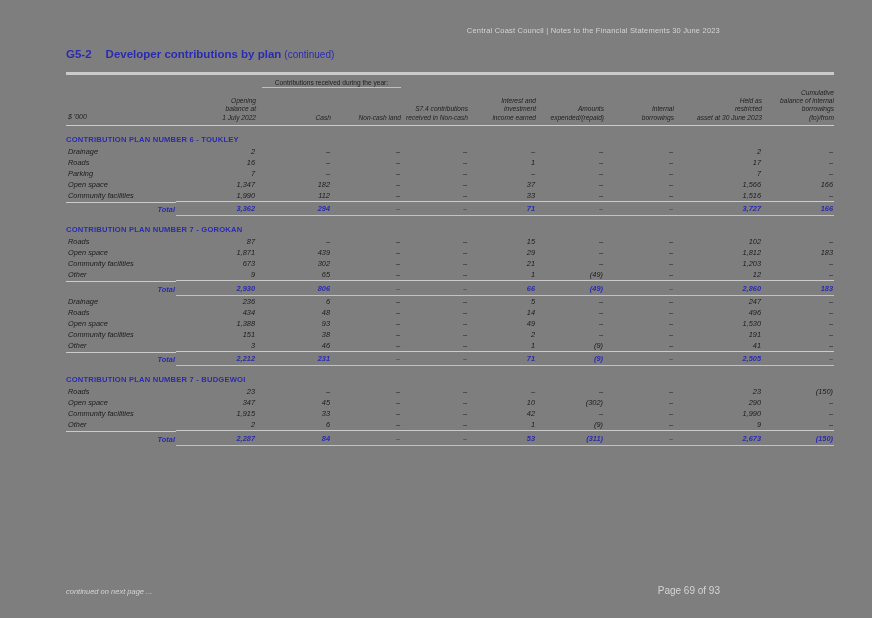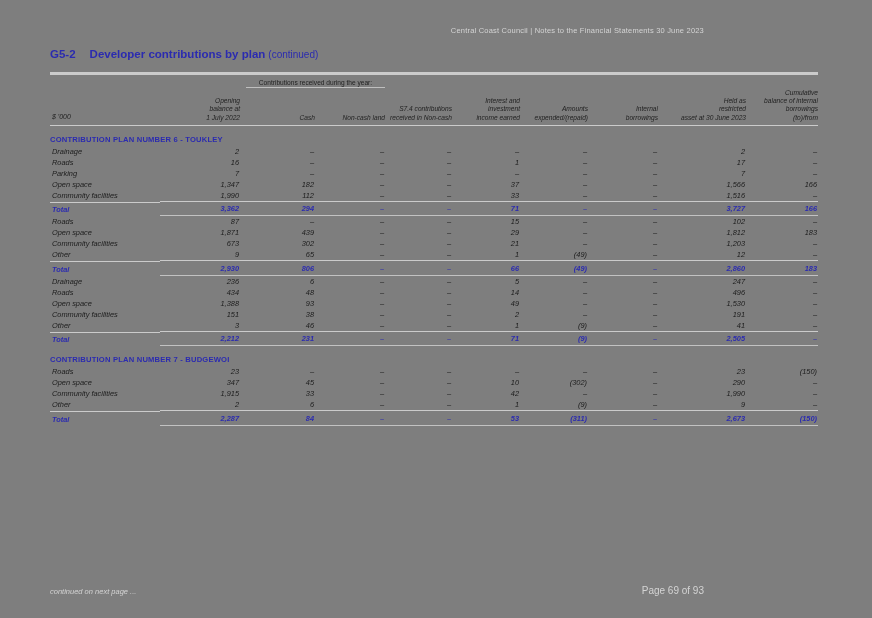--- a/index.html
+++ b/index.html
@@ -4,21 +4,21 @@
 <style>
   html,body{margin:0;padding:0;}
   body{
     width:872px;height:618px;
     background:#7e7e7e;
     font-family:"Liberation Sans", sans-serif;
     color:#1c1c1c;
     position:relative;
     overflow:hidden;
   }
-  .page{position:absolute;left:0;top:0;width:756px;height:618px;}
+  .page{position:absolute;left:16px;top:0;width:756px;height:618px;}
   .doc-header{
     position:absolute;top:26px;right:52px;
     font-size:7.5px;color:#d4d4d4;letter-spacing:.2px;
   }
   .title{
     position:absolute;left:50px;top:48px;
     color:#2b2bb0;font-weight:bold;font-size:11.5px;
   }
   .title .code{margin-right:14px;}
   .title .cont{font-size:10px;font-weight:normal;margin-left:3px;}
@@ -47,21 +47,21 @@
   }
   .row{min-height:11px;}
   .cell{font-size:7.4px;padding:1px 1px 1px 2px;text-align:right;white-space:nowrap;}
   .cell.label{text-align:left;}
   .row.total .cell{
     color:#2b2bb0;font-weight:bold;
     border-top:1.5px solid #cbcbcb;
     border-bottom:1px solid #c2c2c2;
     padding-top:2.5px;padding-bottom:2px;
   }
-  .row.total .cell.label{border-bottom:none;}
+  .row.total .cell.label{border-bottom:none;text-align:right;}
   .doc-footer-left{
     position:absolute;left:50px;bottom:22px;
     font-size:7.5px;color:#d4d4d4;font-style:italic;
   }
   .doc-footer-right{
     position:absolute;right:52px;bottom:22px;
     font-size:10px;color:#d4d4d4;margin-left:16px;
   }
 </style>
 </head>
@@ -175,20 +175,21 @@
           <div class="cell">3,362</div>
           <div class="cell">294</div>
           <div class="cell">–</div>
           <div class="cell">–</div>
           <div class="cell">71</div>
           <div class="cell">–</div>
           <div class="cell">–</div>
           <div class="cell">3,727</div>
           <div class="cell">166</div>
         </div>
+        <div class="section-title">CONTRIBUTION PLAN NUMBER 7 - GOROKAN</div>
         <div class="grid row">
           <div class="cell label">Roads</div>
           <div class="cell">87</div>
           <div class="cell">–</div>
           <div class="cell">–</div>
           <div class="cell">–</div>
           <div class="cell">15</div>
           <div class="cell">–</div>
           <div class="cell">–</div>
           <div class="cell">102</div>

